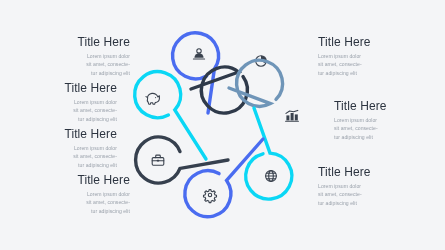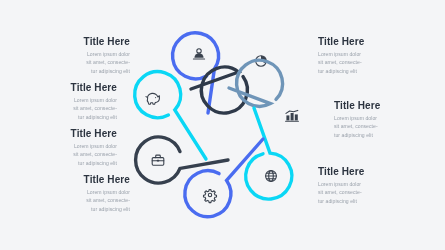--- a/index.html
+++ b/index.html
@@ -19,22 +19,22 @@
     height: 250px;
     background: #f4f5f7;
   }
 
   
   .txt {
     position: absolute;
     width: 92px;
   }
   .txt .t-title {
-    font-size: 10px;
-    font-weight: bold;
+    font-size: 12px;
+    font-weight: normal;
     color: #2c3440;
     letter-spacing: 0.1px;
     margin: 0 0 3px 0;
     line-height: 1.1;
   }
   .txt .t-body {
     font-size: 5.1px;
     color: #9aa1ab;
     line-height: 1.62;
     margin: 0;

